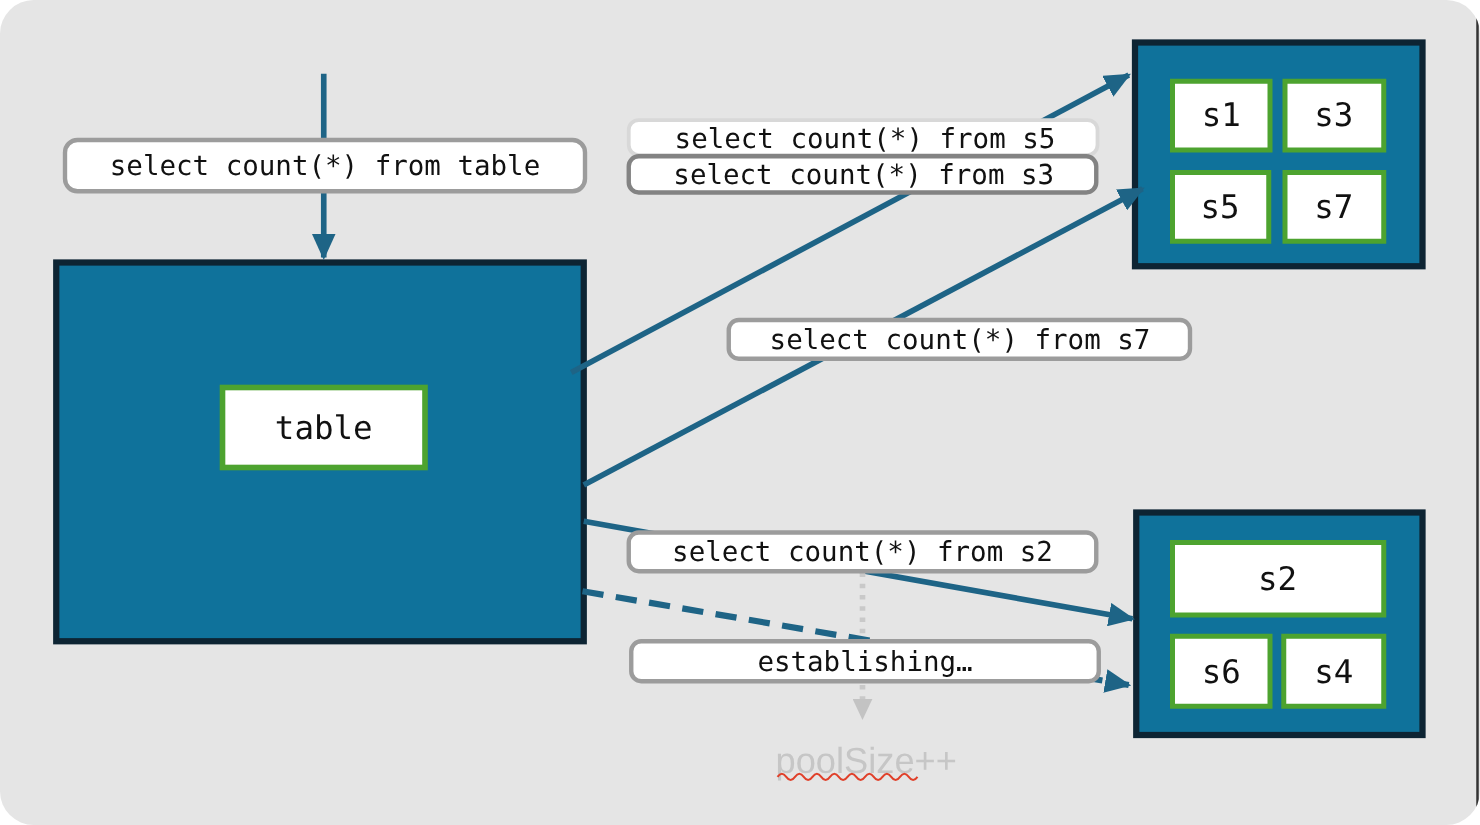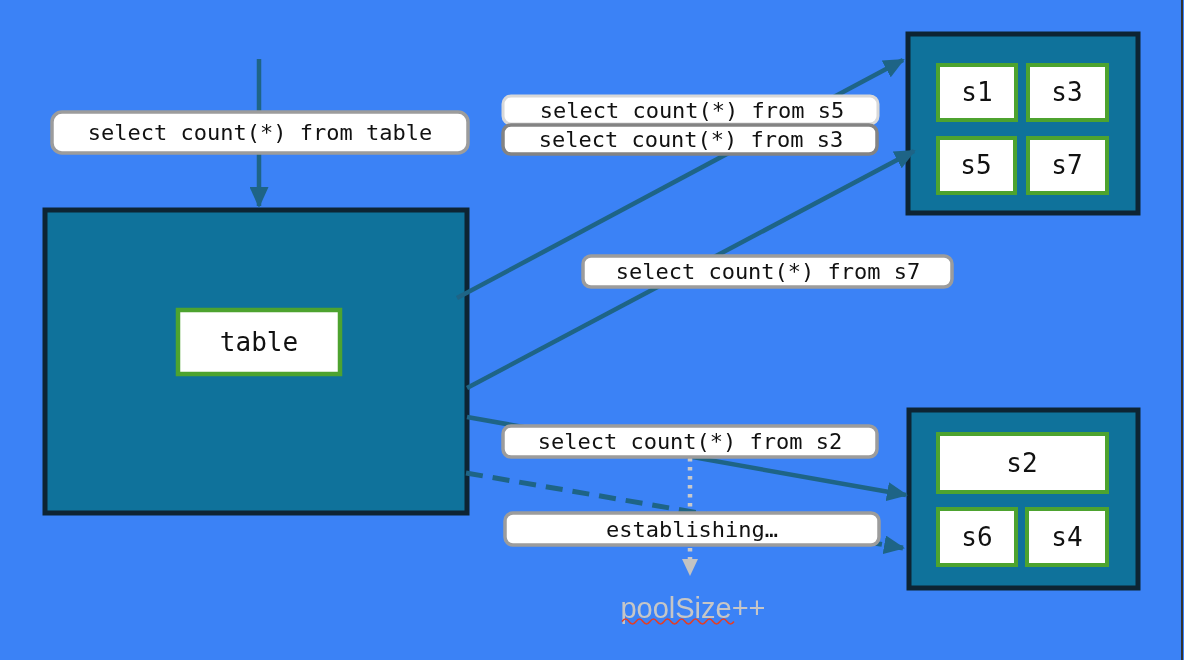--- a/index.html
+++ b/index.html
@@ -1,16 +1,16 @@
 <!DOCTYPE html>
 <html><head>
 <meta charset="utf-8">
 <style>
   html,body{margin:0;padding:0;background:#ffffff;}
-  .stage{position:relative;width:1184px;height:660px;background:#3b82f6;overflow:hidden;}
+  .stage{position:relative;width:1184px;height:660px;background:#e5e5e5;overflow:hidden;border-radius:27px;}
   svg{display:block;}
   .mono{font-family:"DejaVu Sans Mono","Liberation Mono",monospace;}
   .sans{font-family:"Liberation Sans",sans-serif;}
   text{user-select:none;}
 </style>
 </head>
 <body>
 
 <div class="stage">
 <svg width="1184" height="660" viewBox="0 0 1184 660">

